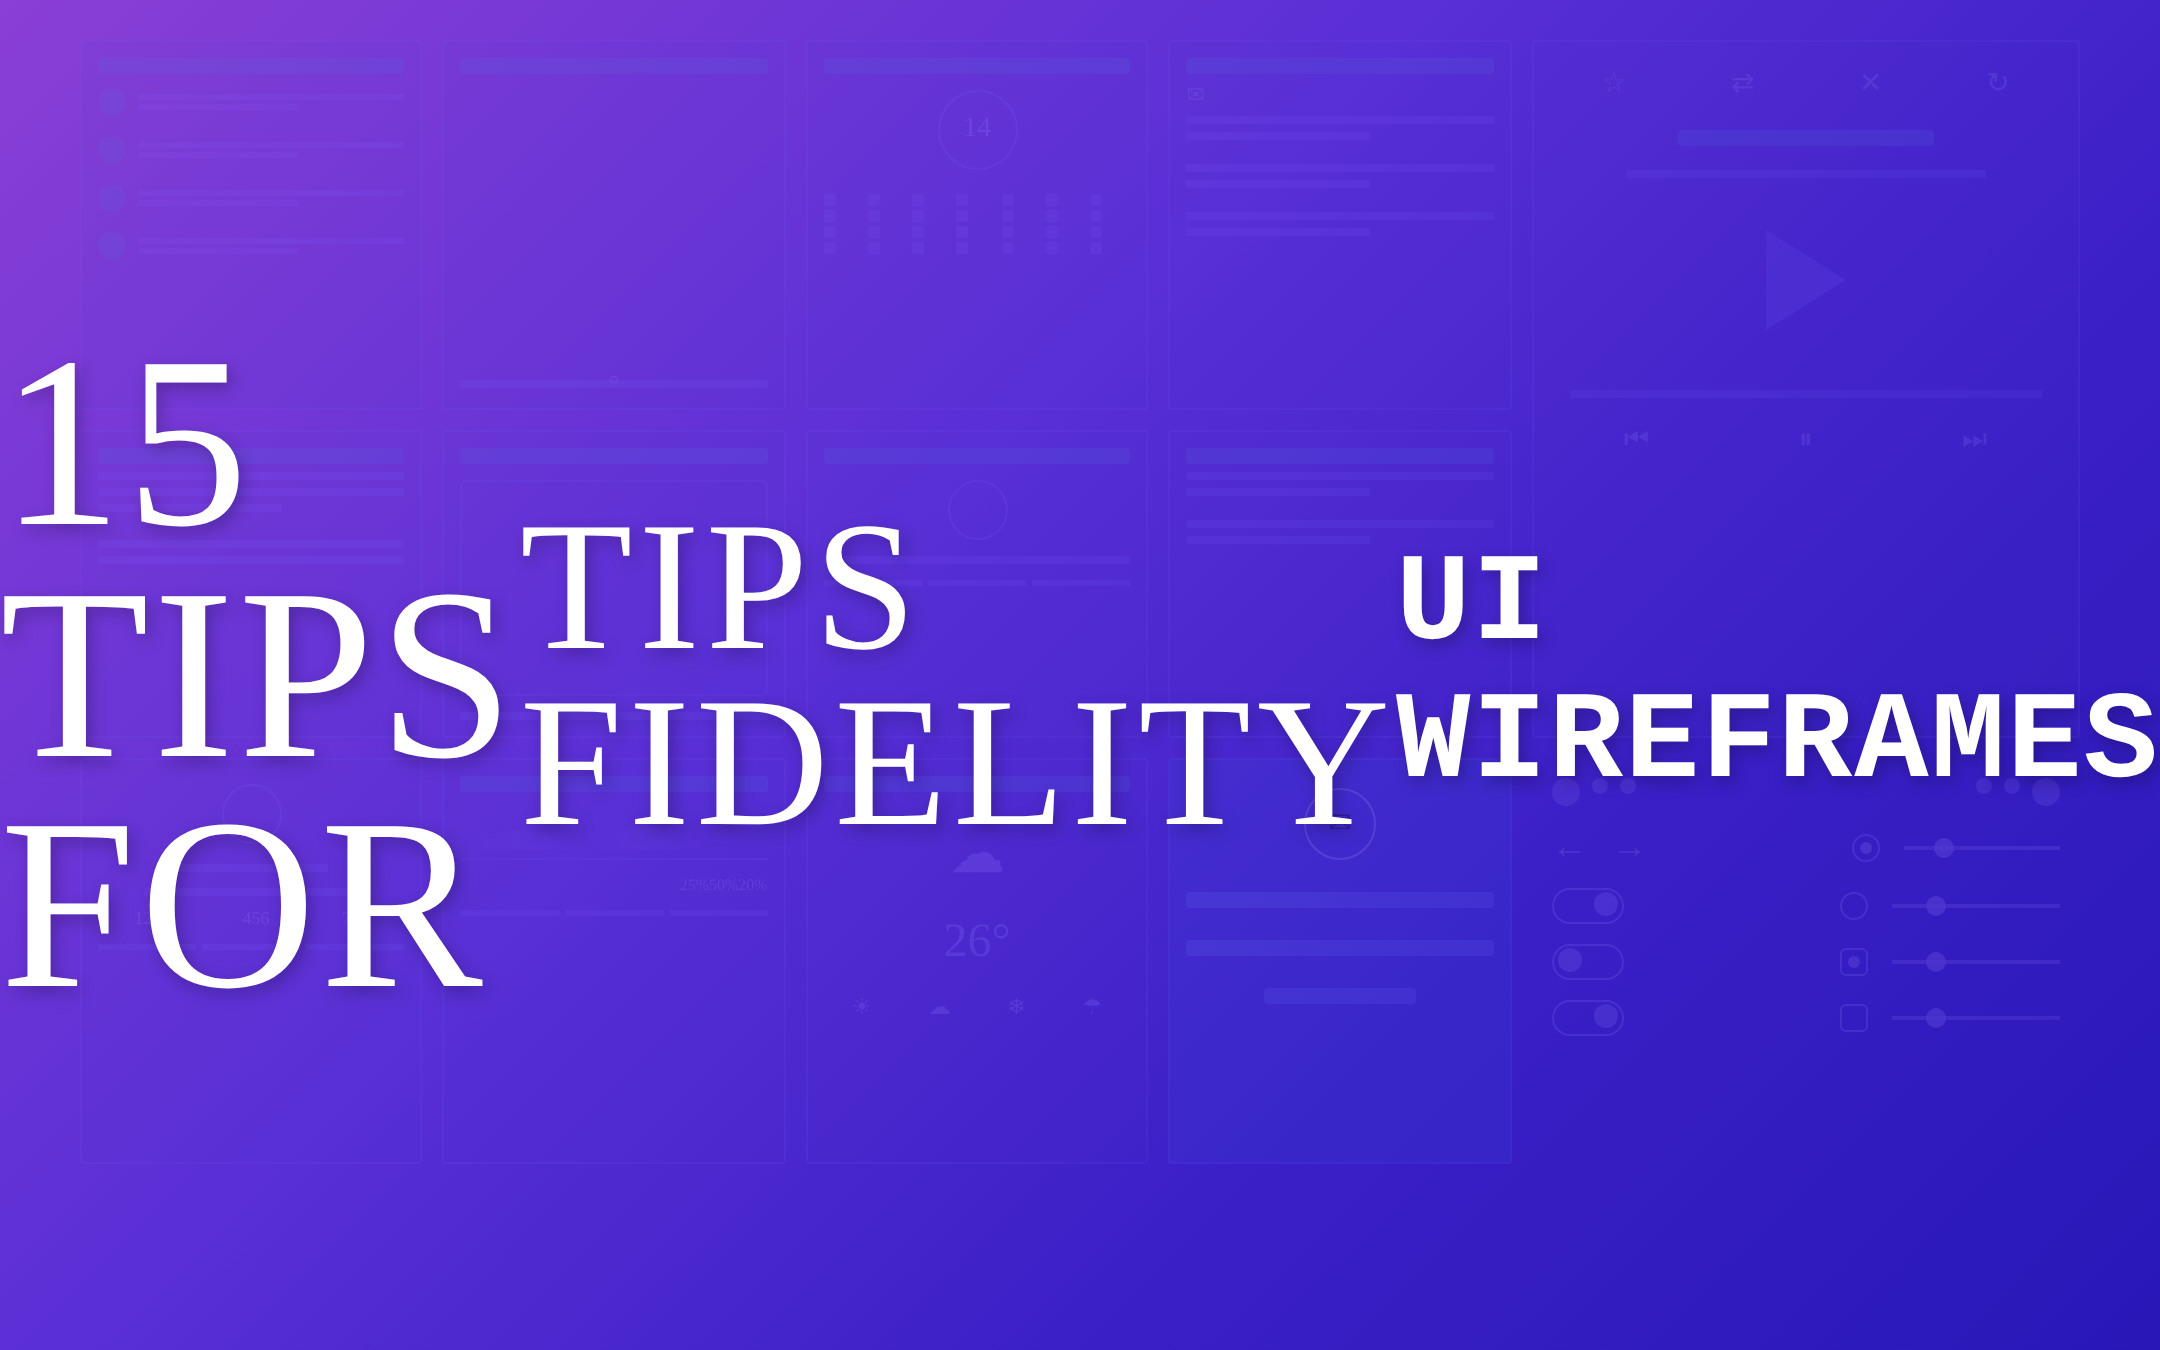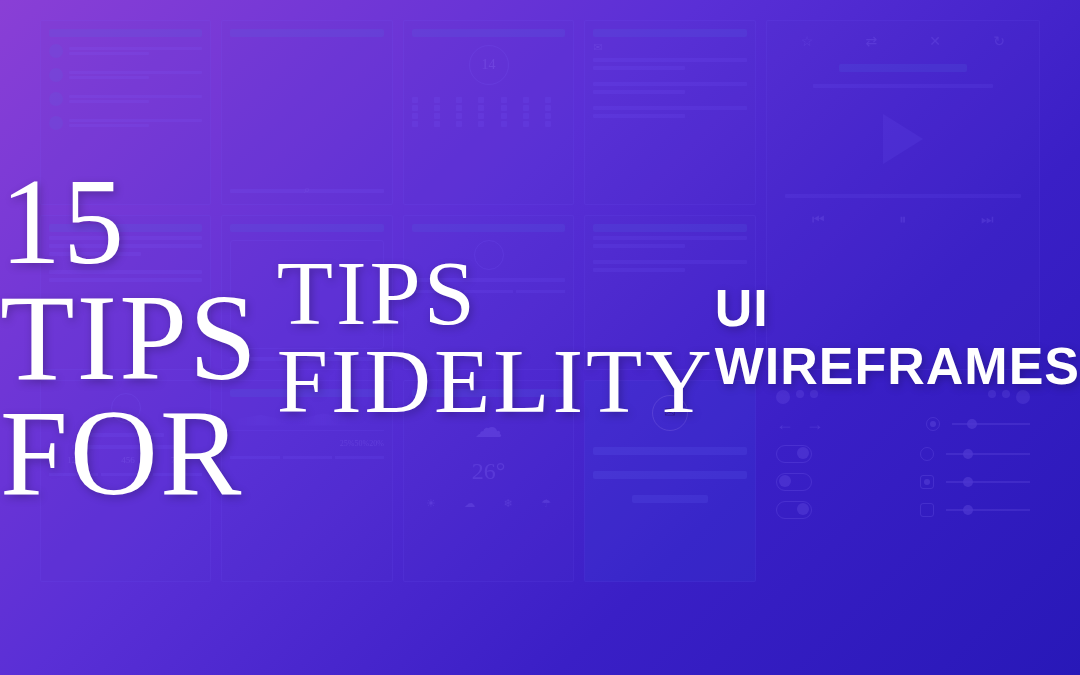--- a/index.html
+++ b/index.html
@@ -90,22 +90,22 @@
     }
     .title-line2 {
       font-size: 92px;
       font-weight: 400;
       color: #ffffff;
       letter-spacing: 3px;
       line-height: 0.95;
       text-shadow: 2px 3px 8px rgba(0,0,0,0.25);
     }
     .title-line3 {
-      font-family: Liberation Sans, sans-serif;
-      font-size: 52px;
+      font-family: Liberation Mono, monospace;
+      font-size: 62px;
       font-weight: 900;
       color: #ffffff;
       letter-spacing: 1px;
       line-height: 1.1;
       text-shadow: 2px 3px 8px rgba(0,0,0,0.25);
     }
   </style>
 </head>
 <body>
 

